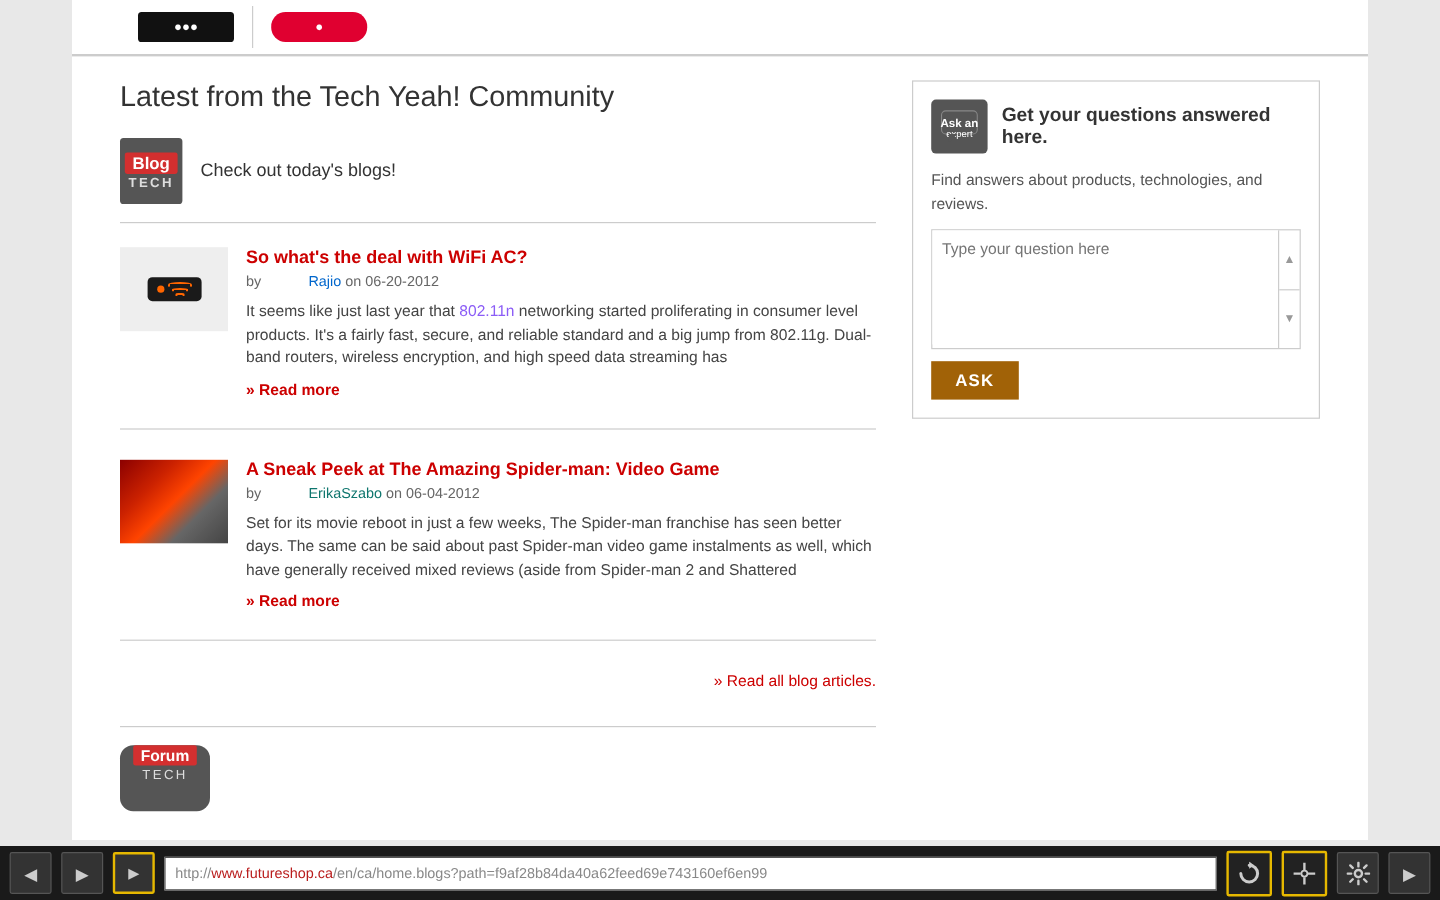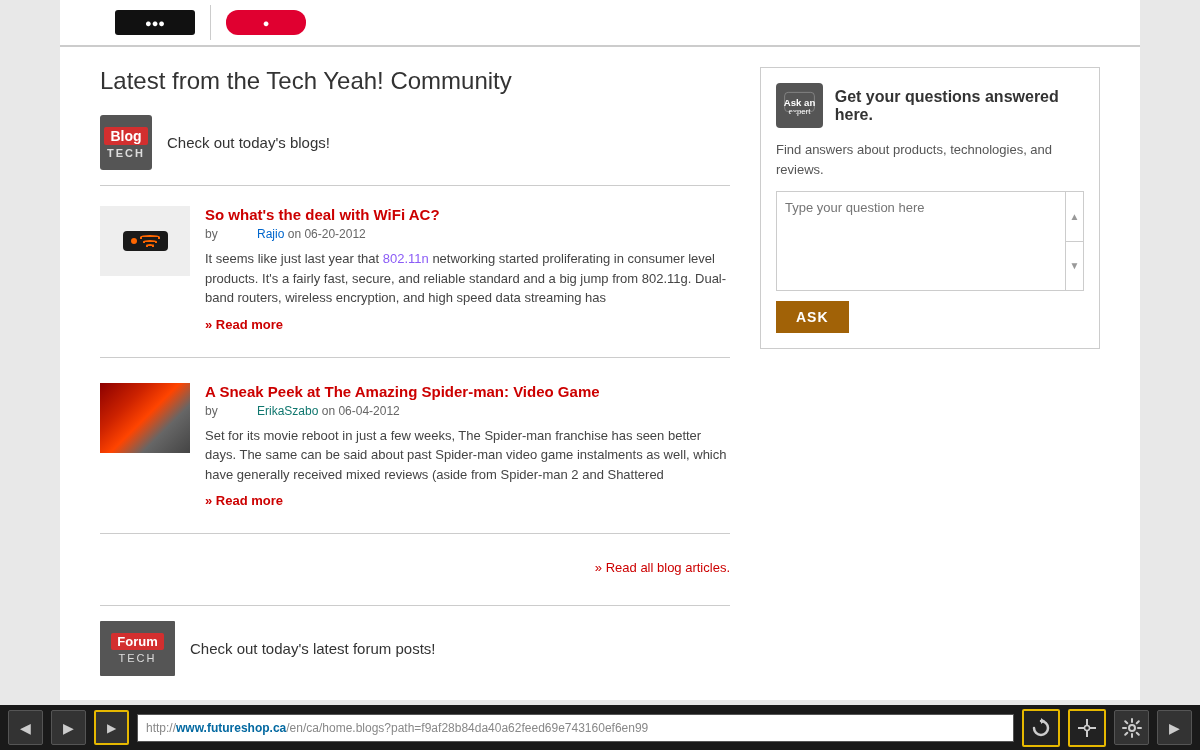--- a/index.html
+++ b/index.html
@@ -145,25 +145,24 @@
           <p class="article-excerpt">Set for its movie reboot in just a few weeks, The Spider-man franchise has seen better days. The same can be said about past Spider-man video game instalments as well, which have generally received mixed reviews (aside from Spider-man 2 and Shattered</p>
           <a class="read-more">» Read more</a>
         </div>
       </div>
 
       <div class="read-all">
         <a style="color:#c00;font-size:13px;text-decoration:none;">» Read all blog articles.</a>
       </div>
 
       <div class="forum-section" style="margin-top:30px;">
-        <div class="forum-logo" style="width:75px;height:55px;background:#555;border-radius:1px;display:flex;flex-direction:column;align-items:center;justify-content:center;color:#fff;">
+        <div class="forum-logo" style="width:75px;height:55px;background:#555;border-radius:11px;display:flex;flex-direction:column;align-items:center;justify-content:flex-start;color:#fff;">
           <span class="forum-text" style="font-size:13px;font-weight:bold;background:#d32f2f;padding:1px 6px;border-radius:2px;margin-bottom:2px;">Forum</span>
           <span class="tech-text2" style="font-size:11px;letter-spacing:2px;color:#ddd;">TECH</span>
         </div>
-        <span class="forum-tagline">Check out today's latest forum posts!</span>
       </div>
     </div>
 
     <div class="sidebar">
 
       <div class="ask-expert-box">
         <div class="ask-expert-header">
 
           <div class="ask-icon">
             <svg viewBox="0 0 40 40" width="40" height="40">
@@ -192,21 +191,21 @@
   </div>
 </div>
 
 <div class="bottom-bar">
   <div class="nav-btn">◀</div>
   <div class="nav-btn">▶</div>
   <div class="play-btn">▶</div>
 
   <div class="url-bar">
     <span style="color:#888;">http://</span>
-      <span style="color:#0369a1;font-weight:bold;">www.futureshop.ca</span>
+      <span style="color:#b91c1c;font-weight:normal;">www.futureshop.ca</span>
       <span style="color:#888;">/en/ca/home.blogs?path=f9af28b84da40a62feed69e743160ef6en99</span>
   </div>
 
   <div class="action-btn">
 
     <svg width="20" height="20" viewBox="0 0 20 20">
       <path d="M10 3 A7 7 0 1 1 3 10" fill="none" stroke="#ccc" stroke-width="2.5" stroke-linecap="round"></path>
       <polygon points="10,0 10,6 14,3" fill="#ccc"></polygon>
     </svg>
   </div>

